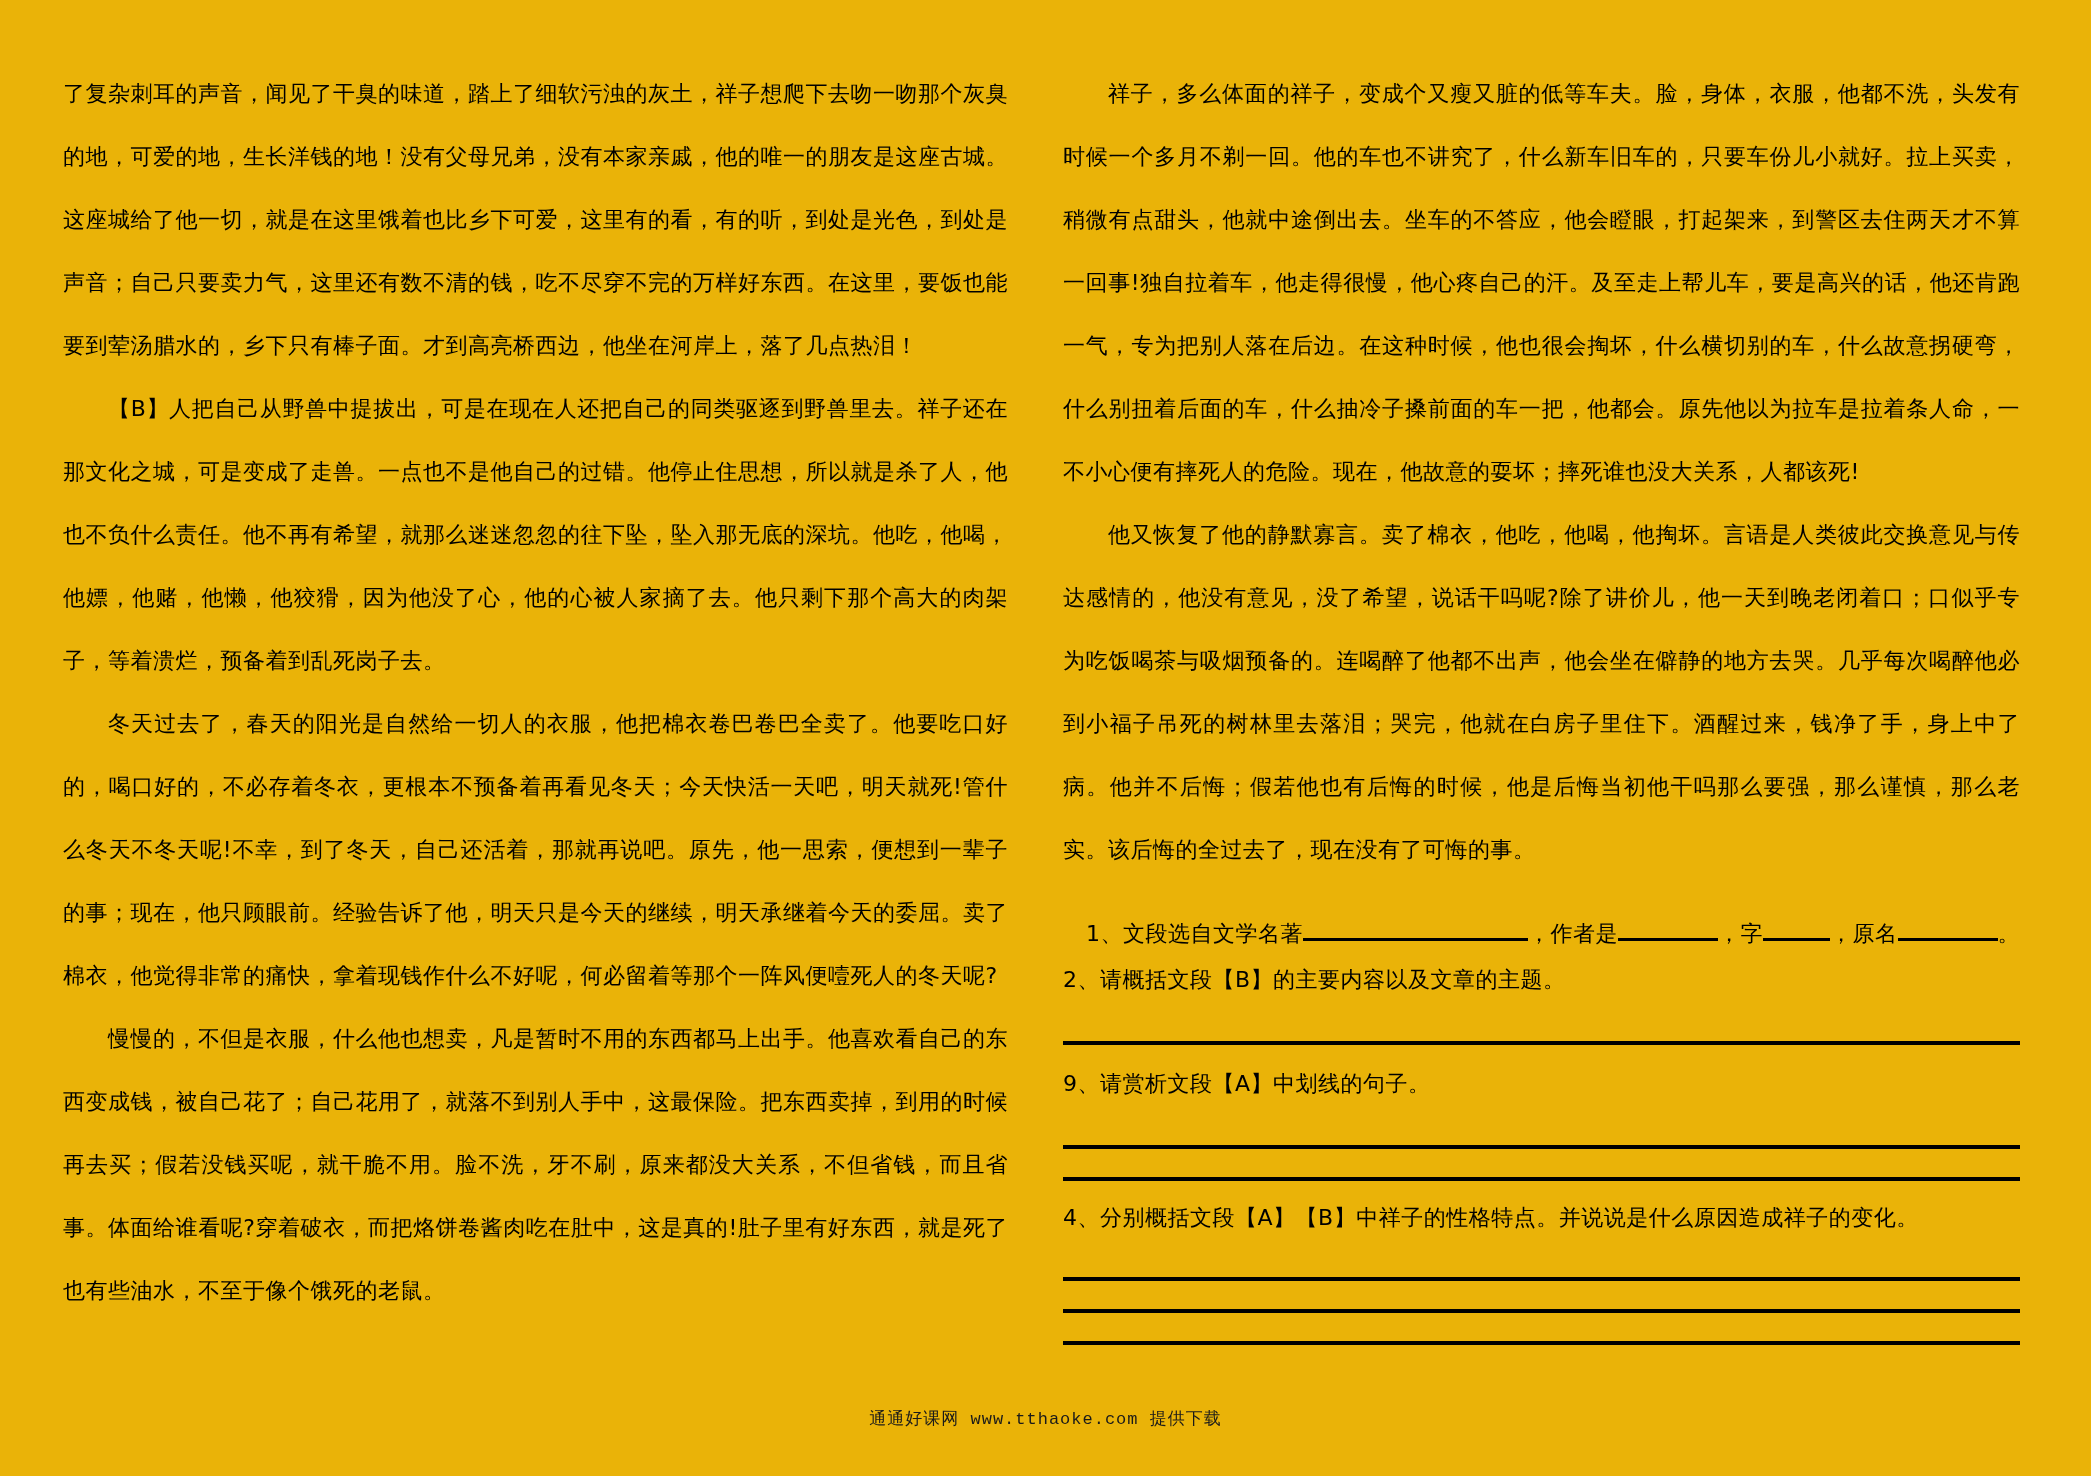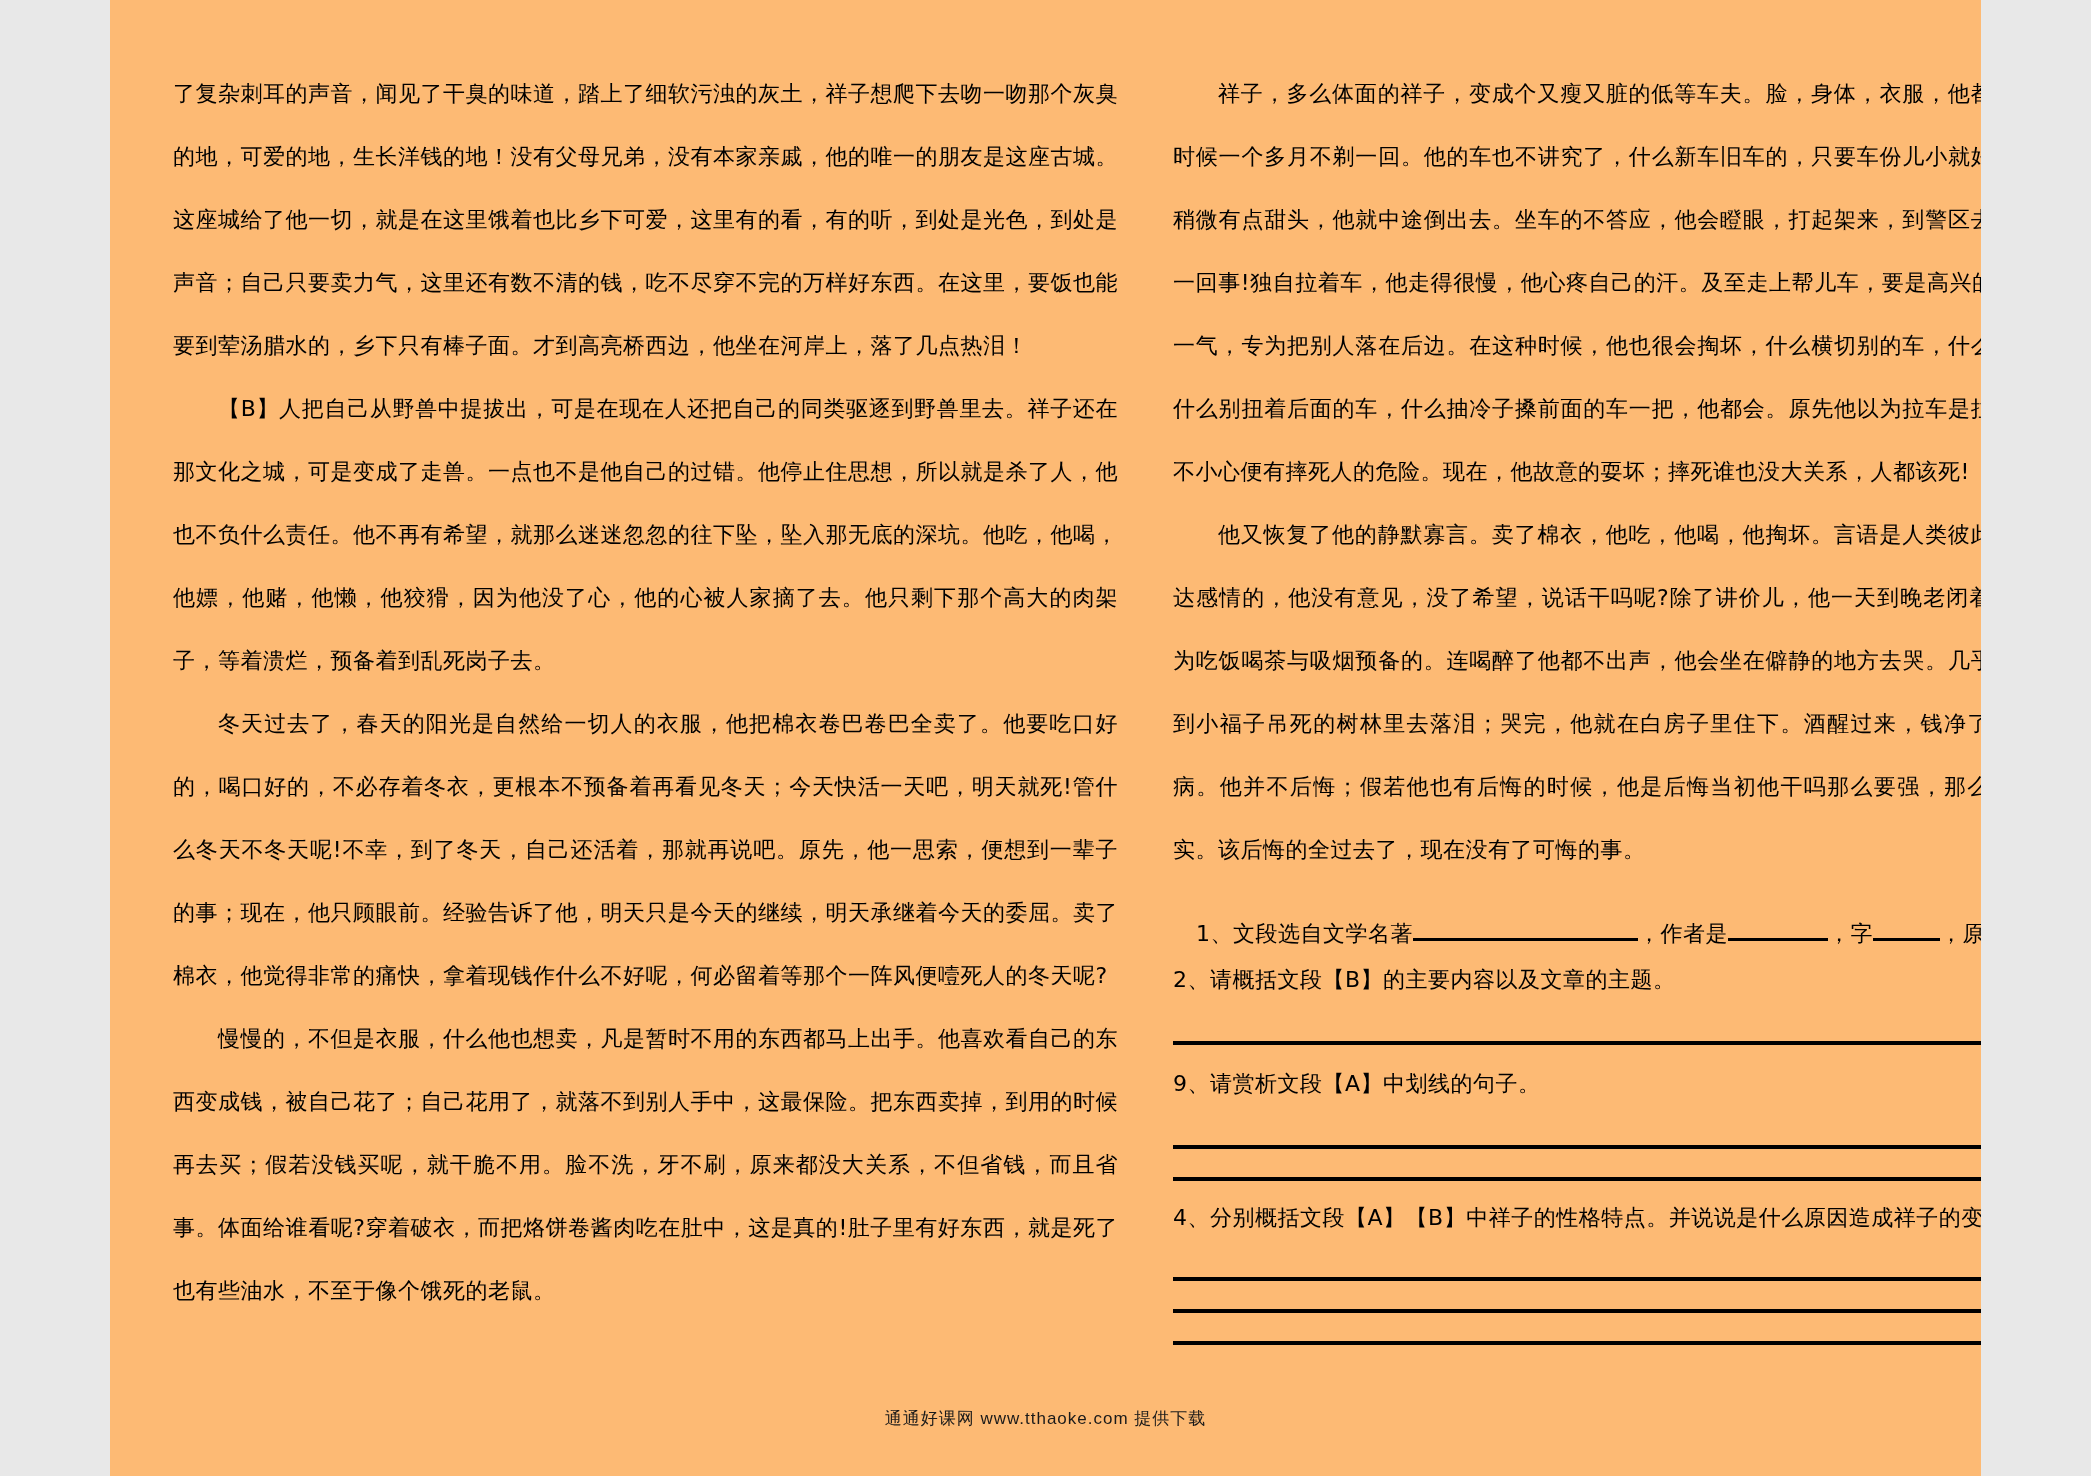--- a/index.html
+++ b/index.html
@@ -1,21 +1,21 @@
 <!DOCTYPE html>
 <html><head>
 <meta charset="utf-8">
 <style>
   html, body { margin: 0; padding: 0; background: #e8e8e8; }
   .page {
     position: relative;
-    width: 1871px;
+    width: 2091px;
     height: 1476px;
     margin: 0 auto;
-    background: #fdba74;
+    background: #eab308;
     color: #000000;
     font-family: "DejaVu Sans", "Liberation Sans", sans-serif;
     box-sizing: border-box;
     padding: 62px 66px 0 63px;
     overflow: hidden;
   }
   .columns {
     display: grid;
     grid-template-columns: 945px 957px;
     column-gap: 55px;
@@ -59,21 +59,21 @@
   .q4 { margin-top: 14px; }
   .al-q4a { margin-top: 36px; }
   .al-q4b { margin-top: 28px; }
   .al-q4c { margin-top: 28px; }
   .footer {
     position: absolute;
     left: 0;
     right: 0;
     bottom: 46px;
     text-align: center;
-    font-family: Liberation Sans, sans-serif;
+    font-family: Liberation Mono, monospace;
     font-size: 17px;
     color: #1a1a1a;
     letter-spacing: 1px;
   }
 </style>
 </head>
 <body>
 
 <div class="page">
   <div class="columns">

